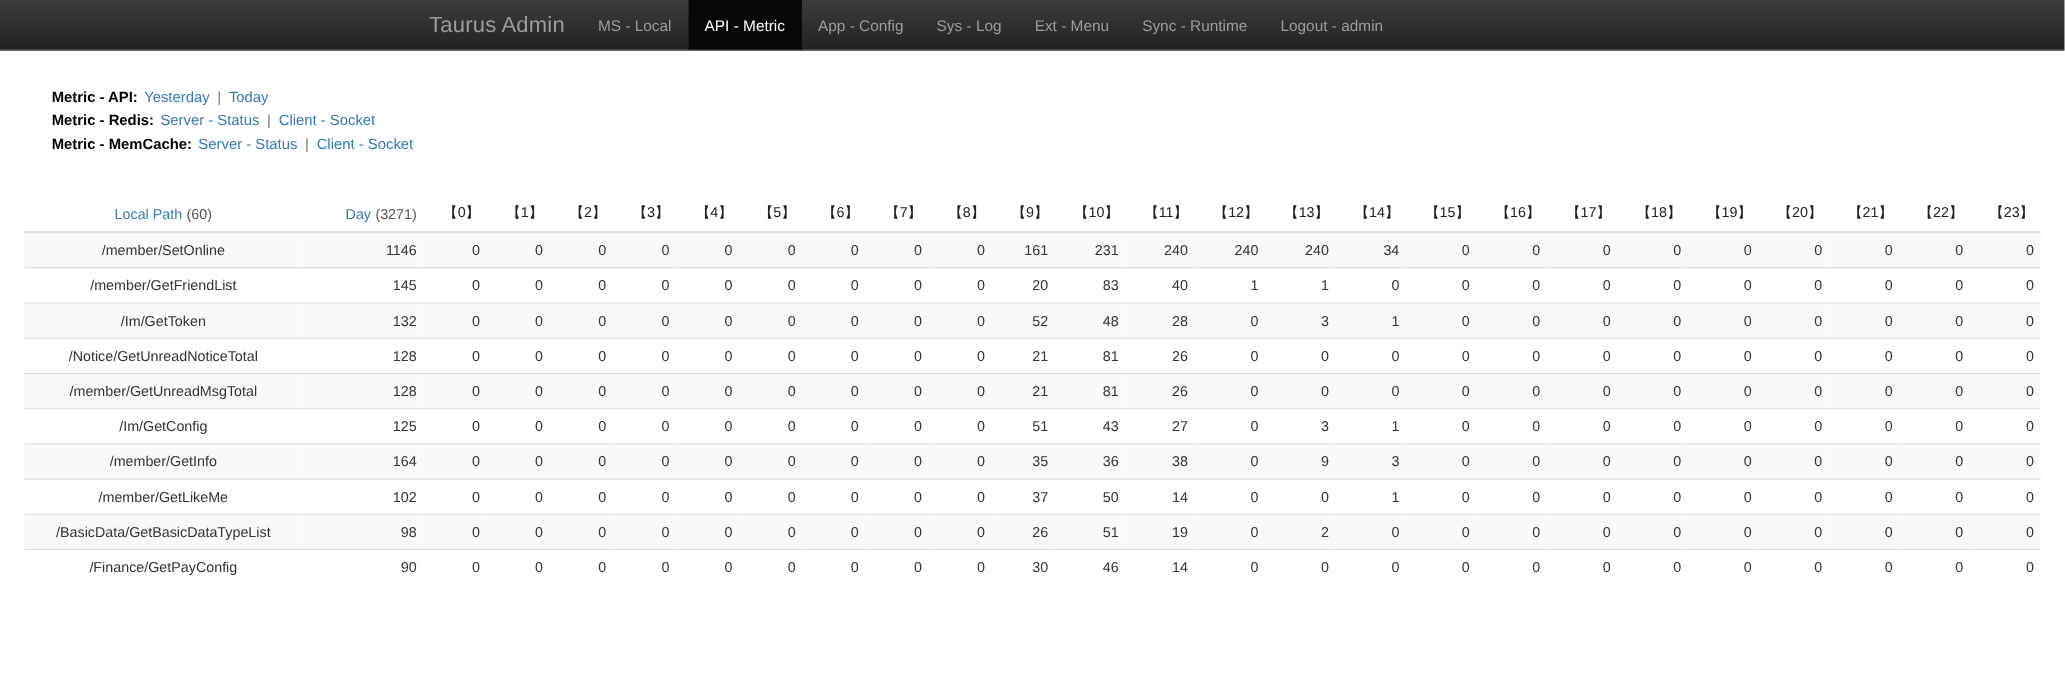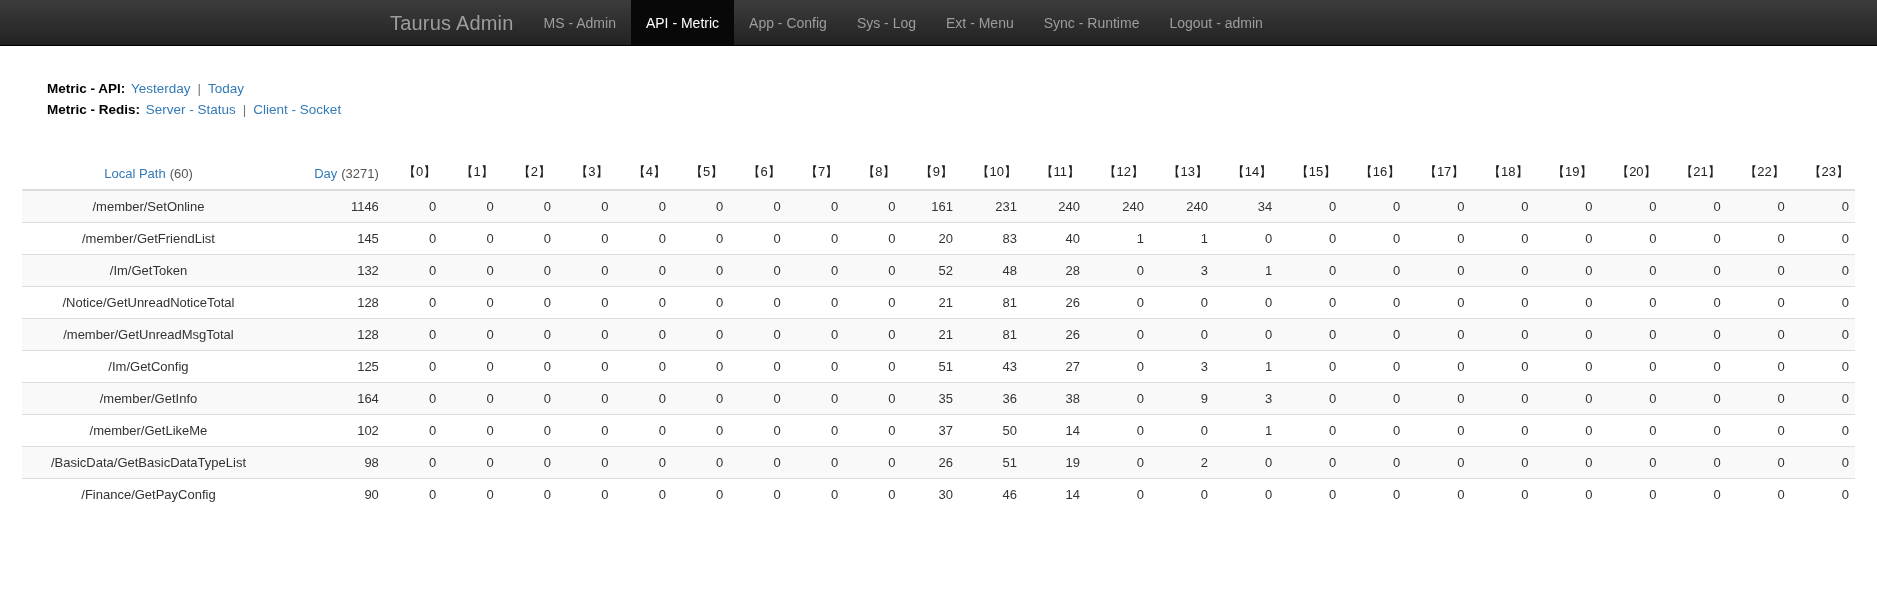--- a/index.html
+++ b/index.html
@@ -112,35 +112,36 @@
   }
   .hdr-count { color: #555; padding-left: 4px; }
   .hdr-hour { color: #222; font-weight: normal; }
 </style>
 </head>
 <body>
 
 <div class="navbar">
   <a class="brand" href="#">Taurus Admin</a>
   <div class="nav-links">
-      <a class="nav-item" href="#">MS - Admin</a>
+      <a class="nav-item" href="#">MS - Local</a>
       <a class="nav-item active" href="#">API - Metric</a>
       <a class="nav-item" href="#">App - Config</a>
       <a class="nav-item" href="#">Sys - Log</a>
       <a class="nav-item" href="#">Ext - Menu</a>
       <a class="nav-item" href="#">Sync - Runtime</a>
       <a class="nav-item" href="#">Logout - admin</a>
     </div>
 </div>
 
 <div class="container">
 
   <div class="metric-links">
       <div class="metric-row"><span class="metric-label">Metric - API:</span> <a class="metric-link" href="#">Yesterday</a><span class="sep">|</span><a class="metric-link" href="#">Today</a></div>
       <div class="metric-row"><span class="metric-label">Metric - Redis:</span> <a class="metric-link" href="#">Server - Status</a><span class="sep">|</span><a class="metric-link" href="#">Client - Socket</a></div>
+      <div class="metric-row"><span class="metric-label">Metric - MemCache:</span> <a class="metric-link" href="#">Server - Status</a><span class="sep">|</span><a class="metric-link" href="#">Client - Socket</a></div>
     </div>
 
   <div class="table-wrap">
     <table class="metric-table">
       <thead>
         <tr>
           <th class="col-path">
             <a class="hdr-link" href="#">Local Path</a><span class="hdr-count">(60)</span>
           </th>
           <th class="col-day">

